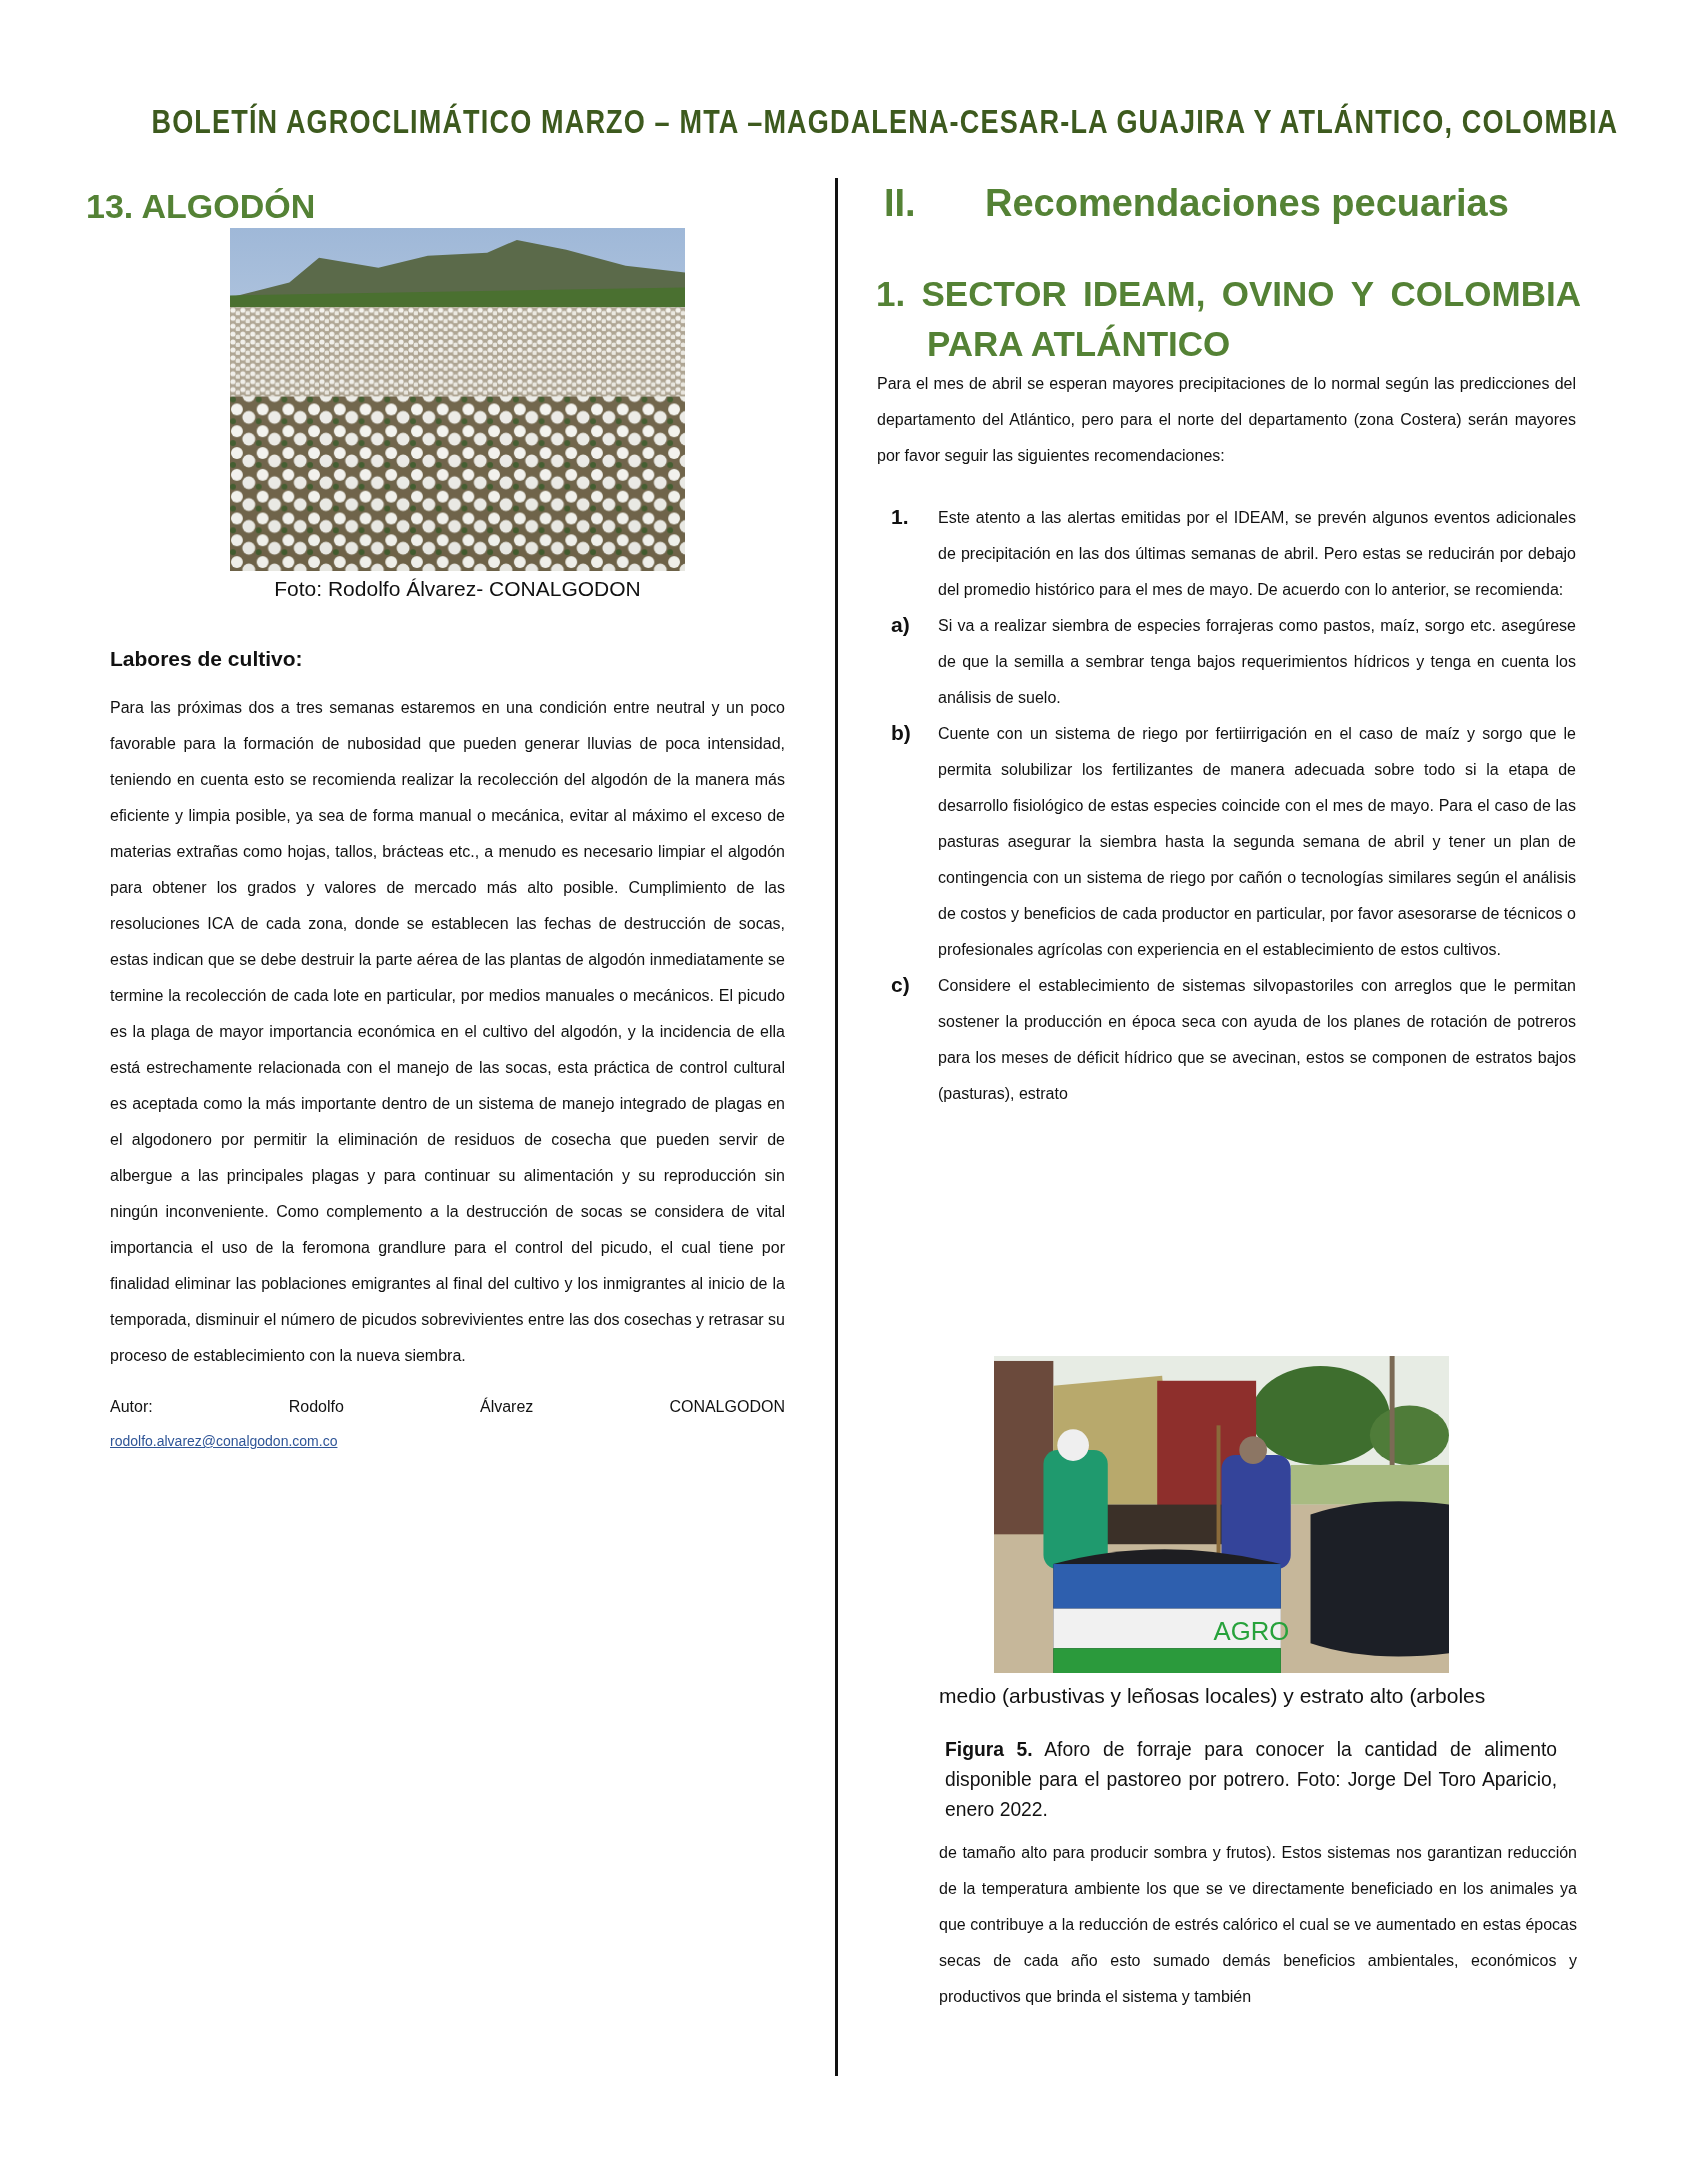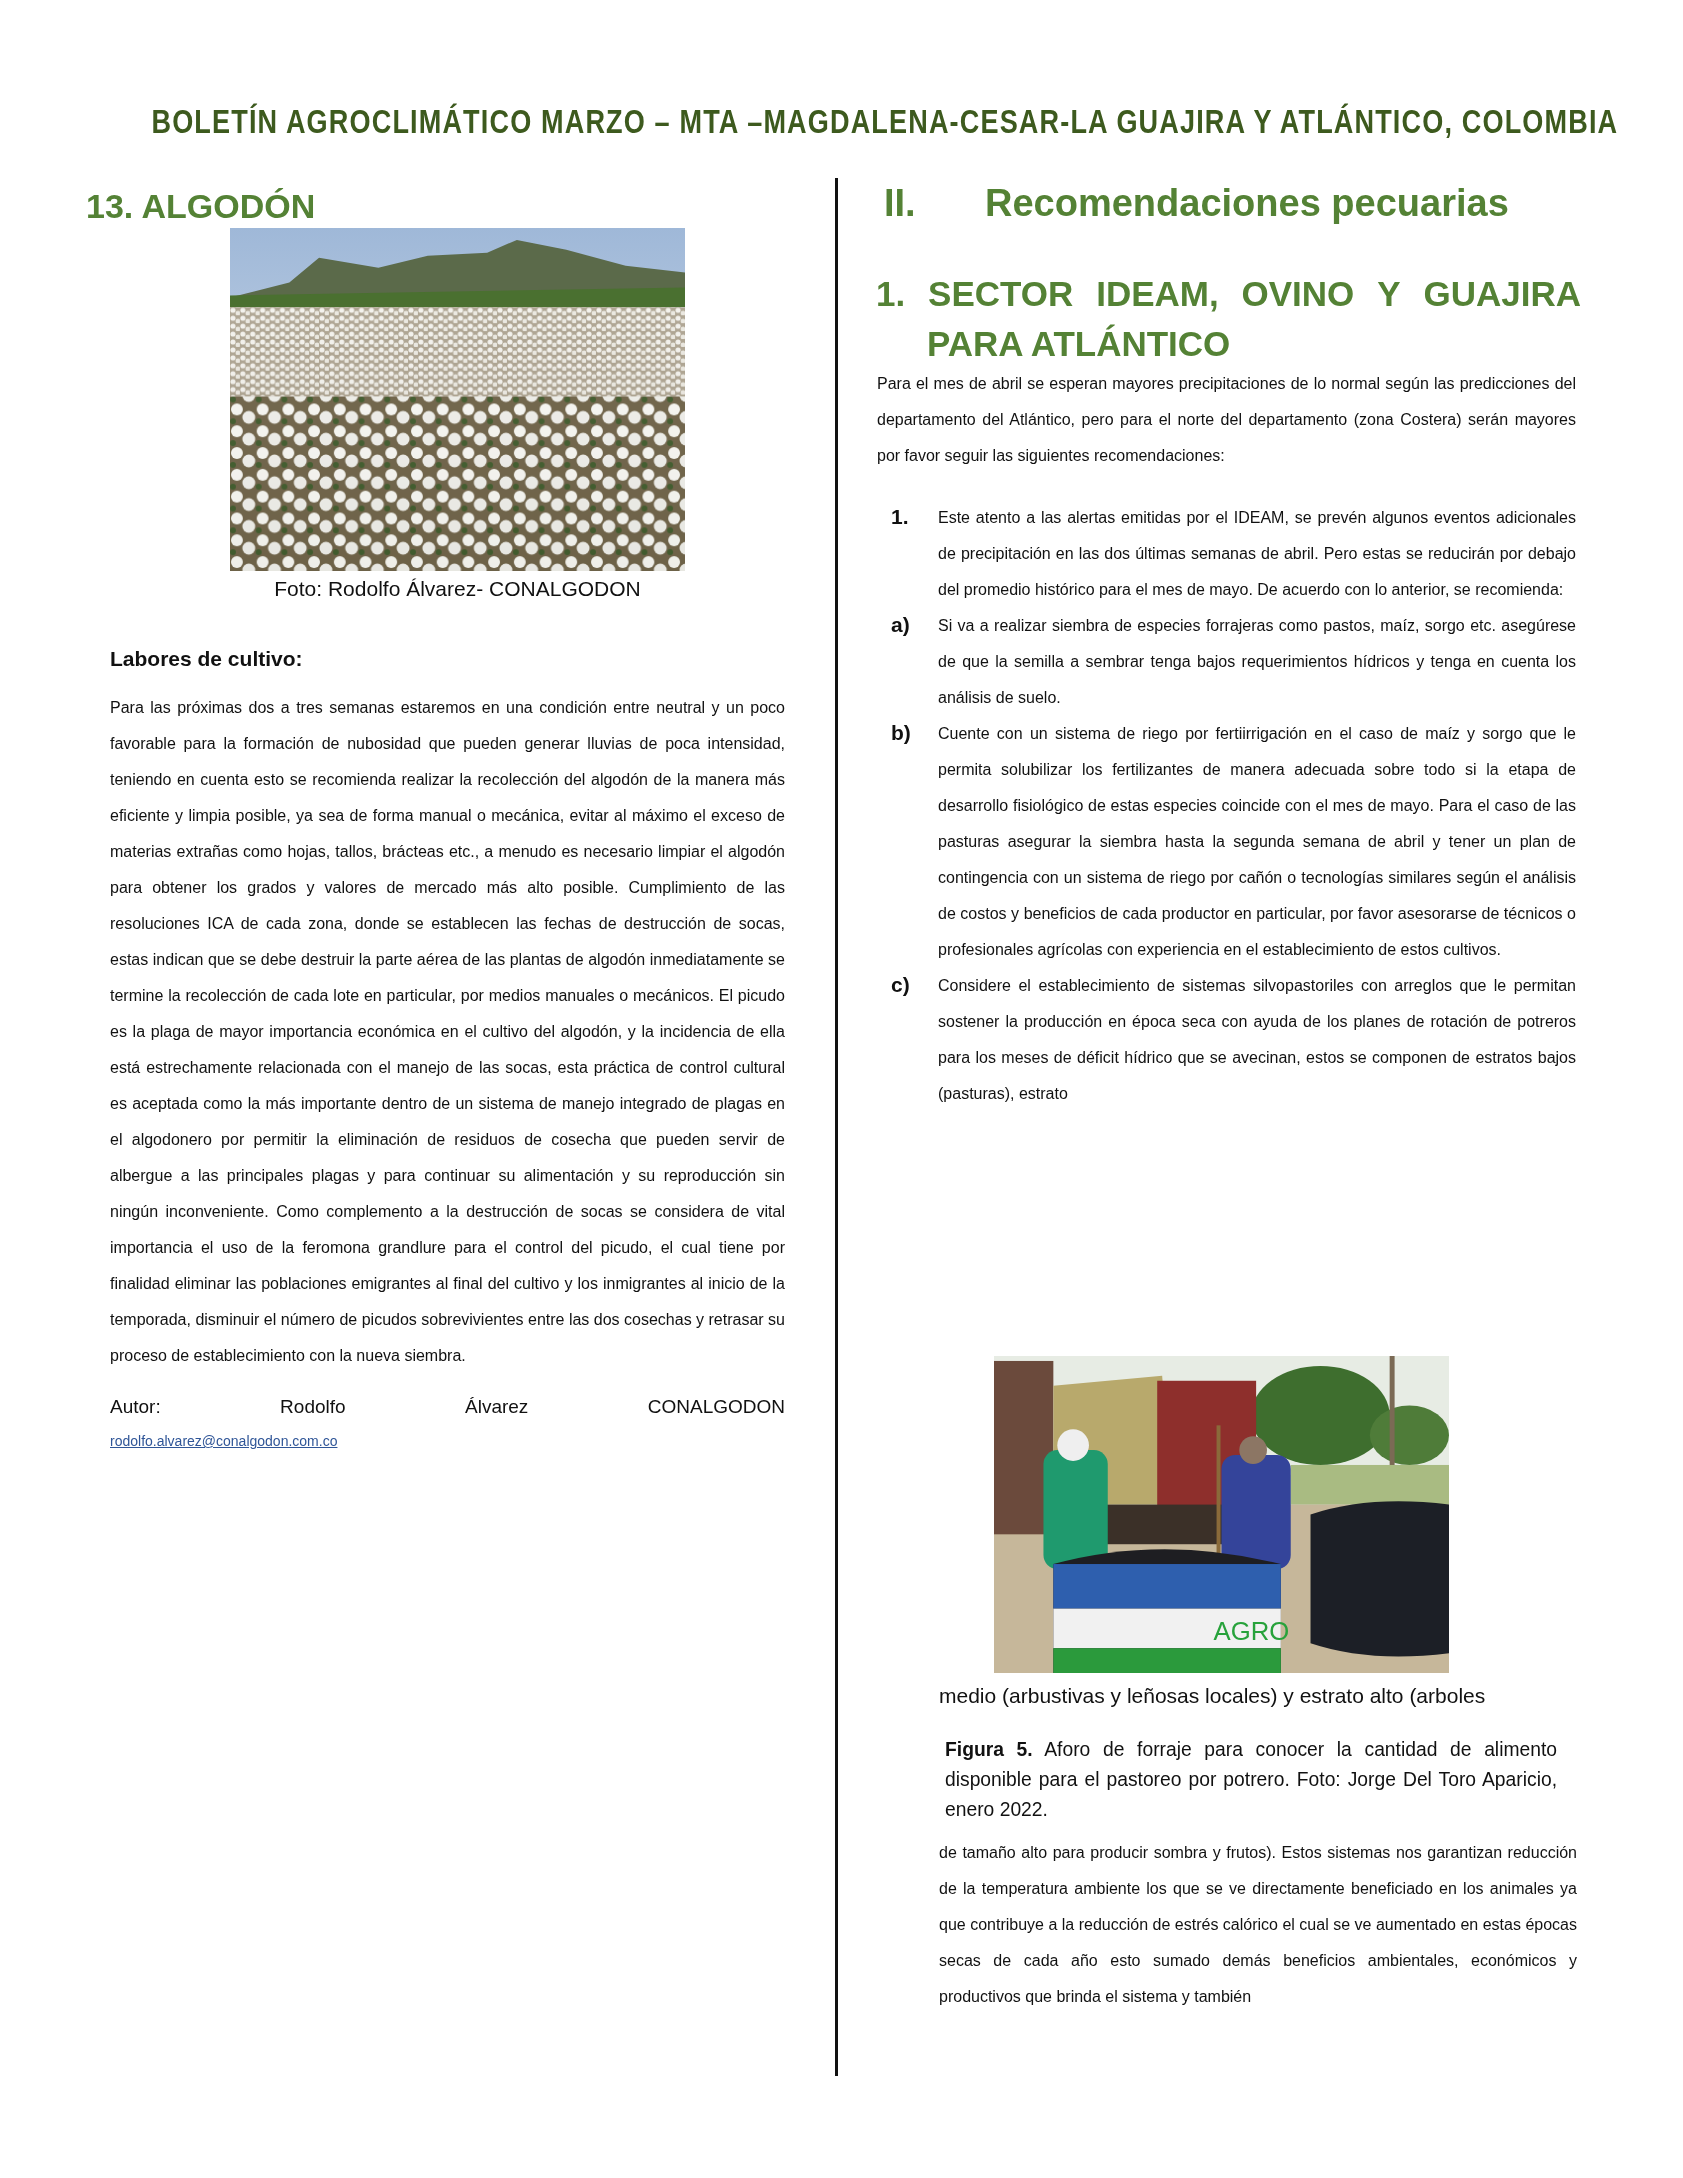--- a/index.html
+++ b/index.html
@@ -26,21 +26,21 @@
 
   .caption { position: absolute; font-size: 21px; }
   .cotton-cap { left: 230px; top: 577px; width: 455px; text-align: center; }
 
   p.just, .just { text-align: justify; text-align-last: auto; margin: 0; }
   .body-text { font-size: 16px; line-height: 36px; }
 
   .labores { position: absolute; left: 110px; top: 644px; width: 675px; }
   .labores .lab-h { font-weight: bold; font-size: 21px; line-height: 30px; }
   .labores .para { text-align: justify; }
-  .author { display: flex; justify-content: space-between; font-size: 19px; line-height: 34px; }
+  .author { display: flex; justify-content: space-between; font-size: 16px; line-height: 34px; }
   .email { color: #2f5597; text-decoration: underline; font-size: 14px; line-height: 34px; cursor: pointer; }
 
   .intro { position: absolute; left: 877px; top: 366px; width: 699px; }
   .list { position: absolute; left: 877px; top: 500px; width: 699px; }
   .li { display: flex; }
   .li .mk { width: 61px; flex: none; font-weight: bold; font-size: 21px; line-height: 33px; padding-left: 14px; box-sizing: border-box; }
   .li .tx { flex: 1; }
 
   .after-photo { position: absolute; left: 939px; top: 1679px; width: 638px; font-size: 21px; line-height: 33px; white-space: nowrap; }
 
@@ -108,21 +108,21 @@
   <span class="num">II.</span><span>Recomendaciones pecuarias</span>
 </div>
 
 <div class="h-green sec1">
   <div class="row1">
     <span>1.</span>
     <span>SECTOR</span>
     <span>IDEAM,</span>
     <span>OVINO</span>
     <span>Y</span>
-    <span>GUAJIRA</span>
+    <span>COLOMBIA</span>
   </div>
   <div class="row2">PARA ATLÁNTICO</div>
 </div>
 
 <p class="intro just body-text">Para el mes de abril se esperan mayores precipitaciones de lo normal según las predicciones del departamento del Atlántico, pero para el norte del departamento (zona Costera) serán mayores por favor seguir las siguientes recomendaciones:</p>
 
 <div class="list">
   <div class="li">
     <span class="mk">1.</span>
     <p class="tx just body-text">Este atento a las alertas emitidas por el IDEAM, se prevén algunos eventos adicionales de precipitación en las dos últimas semanas de abril. Pero estas se reducirán por debajo del promedio histórico para el mes de mayo. De acuerdo con lo anterior, se recomienda:</p>

